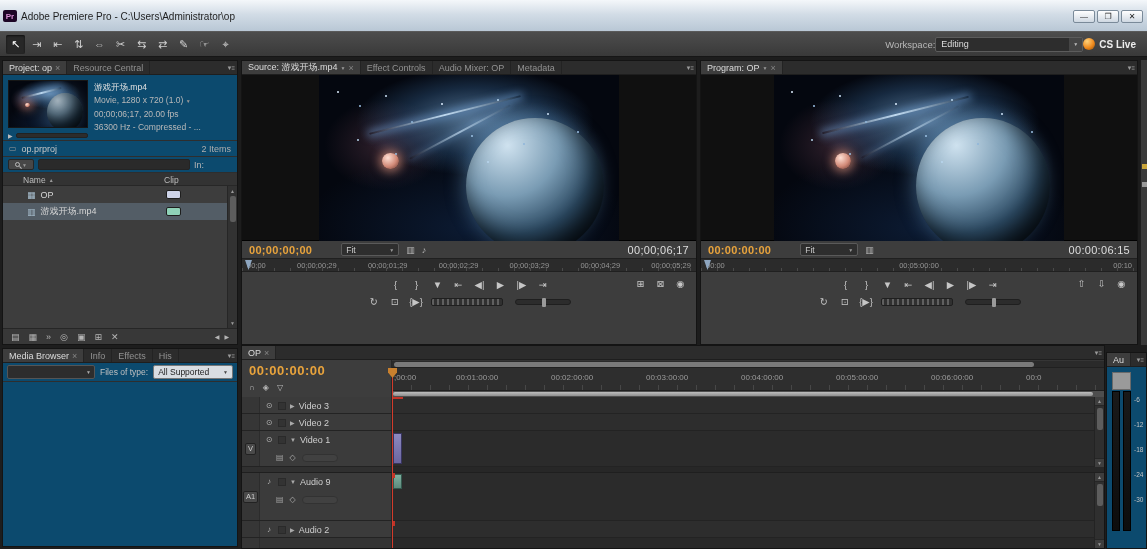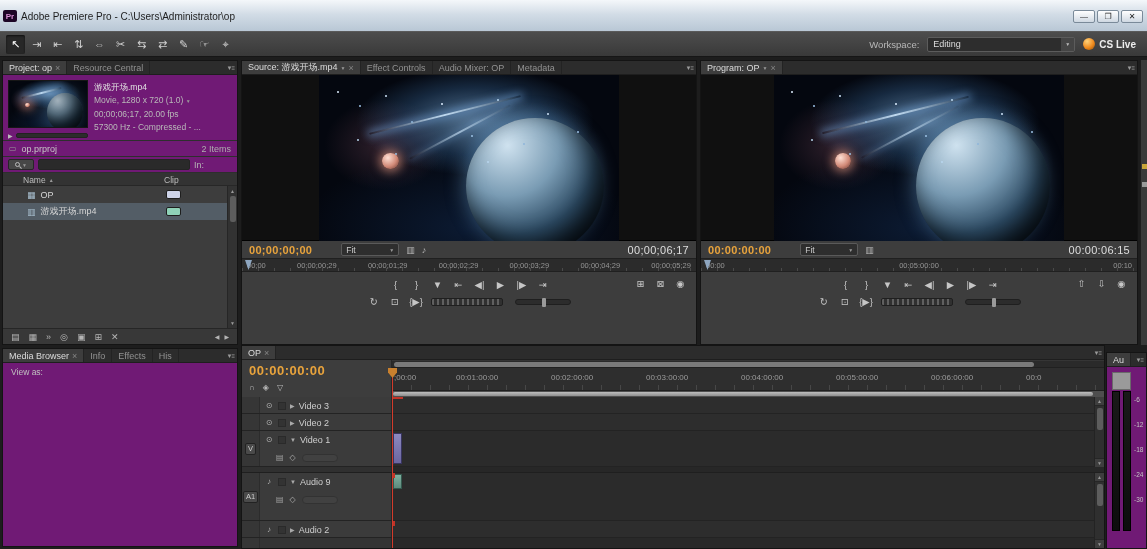--- a/index.html
+++ b/index.html
@@ -16,29 +16,29 @@
 .win-btn{width:22px;height:13px;font-size:8px;line-height:12px;text-align:center;color:#222;background:linear-gradient(#ffffff,#cfd8e2);border:1px solid #7a8a99;border-radius:2px;}
 
 
 .menubar{position:absolute;left:0;top:17px;width:100%;height:14px;background:#3a3a3a;display:flex;align-items:center;padding-left:4px;border-bottom:1px solid #262626;}
 .menu-item{padding:0 8px;font-size:10px;color:#d4d4d4;}
 
 
 .toolbar{position:absolute;left:0;top:31px;width:100%;height:26px;background:linear-gradient(#4d4d4d,#393939);border-top:1px solid #5a5a5a;border-bottom:1px solid #161616;display:flex;align-items:center;padding:0 6px;gap:2px;}
 .tool-btn{width:19px;height:19px;display:flex;align-items:center;justify-content:center;font-size:11px;color:#cfcfcf;border-radius:2px;}
 .tool-btn.active{background:#272727;box-shadow:inset 0 1px 2px #101010;color:#fff;}
-.toolbar-right{margin-left:auto;display:flex;align-items:center;gap:8px;padding-right:5px;}
+.toolbar-right{margin-left:auto;display:flex;align-items:center;gap:0;padding-right:5px;}
 .ws-label{color:#b8b8b8;font-size:9.5px;}
 .ws-select{width:148px;height:15px;background:#2d2d2d;border:1px solid #5c5c5c;border-radius:2px;display:flex;align-items:center;padding-left:5px;color:#ddd;font-size:9px;}
 .ws-arrow{margin-left:auto;width:13px;height:13px;background:#454545;display:flex;align-items:center;justify-content:center;font-size:5px;color:#bbb;}
 .cslive{display:flex;align-items:center;gap:4px;color:#eee;font-weight:bold;font-size:10px;}
 .cs-orb{width:12px;height:12px;border-radius:50%;background:radial-gradient(circle at 35% 28%,#ffd27a,#ef8a1e 55%,#8a4a08);}
 
 
-.panel{position:absolute;background:#701a75;border:1px solid #141414;}
+.panel{position:absolute;background:#0c4a6e;border:1px solid #141414;}
 .tabbar{height:14px;background:#2c2c2c;border-bottom:1px solid #1e1e1e;display:flex;align-items:stretch;font-size:9px;flex:0 0 14px;}
 .tab{display:flex;align-items:center;gap:3px;padding:0 6px;color:#929292;border-right:1px solid #232323;white-space:nowrap;}
 .tab.active{background:#3d3d3d;color:#dcdcdc;}
 .tab .x{color:#858585;font-size:9px;}
 .tiny-arrow{font-size:5px;color:#999;}
 .panel-menu{margin-left:auto;align-self:center;padding:0 3px;font-size:6px;color:#9a9a9a;letter-spacing:-1px;}
 
 
 .scene{position:relative;overflow:hidden;background:#04070f;}
 .neb{position:absolute;inset:0;background:
@@ -246,21 +246,21 @@
         </div>
         <div class="thumb-ctrl">
           <span class="mini-play">▶</span>
           <span class="thumb-scrub"></span>
         </div>
       </div>
       <div class="info-col">
         <div class="l1">游戏开场.mp4</div>
         <div><span>Movie, 1280 x 720 (1.0)</span> <span class="tiny-arrow">▼</span></div>
         <div>00;00;06;17, 20.00 fps</div>
-        <div>57300 Hz - Compressed - ...</div>
+        <div>36300 Hz - Compressed - ...</div>
       </div>
     </div>
     <div class="proj-file-row">
       <span class="folder-ico">▭</span>
       <span>op.prproj</span>
       <span class="count">2 Items</span>
     </div>
     <div class="proj-search">
       <span class="search-box">
           <span class="mag"></span>
@@ -465,24 +465,31 @@
           <span>Info</span>
         </div>
       <div class="tab">
           <span>Effects</span>
         </div>
       <div class="tab">
           <span>His</span>
         </div>
       <span class="panel-menu">▼≡</span>
     </div>
+    <div class="mb-filter">
+      <div class="mb-dd">
+          <span>▼</span>
+        </div>
+      <span class="mb-label">Files of type:</span>
+      <div class="mb-dd2">
+        <span>All Supported</span>
+        <span class="tiny-arrow">▼</span>
+      </div>
+    </div>
     <div class="mb-content">
-      <div class="mb-right">
-        <span>View as:</span>
-      </div>
     </div>
   </section>
 
   <section class="panel timeline-panel">
     <div class="tabbar">
       <div class="tab active">
         <span>OP</span>
         <span class="x">×</span>
       </div>
       <span class="panel-menu">▼≡</span>

